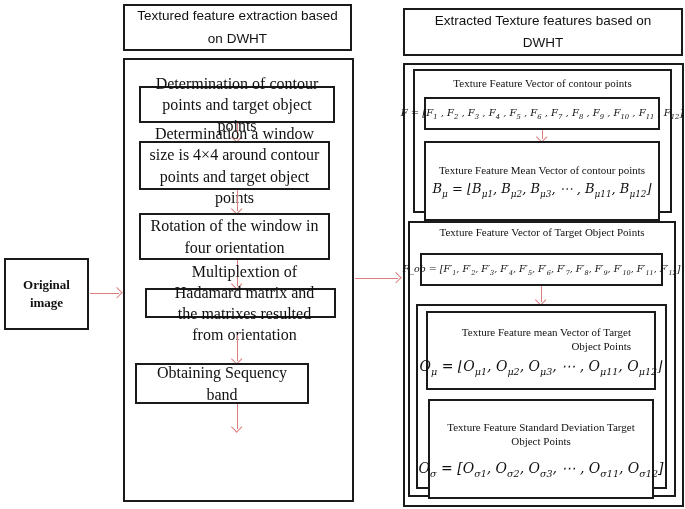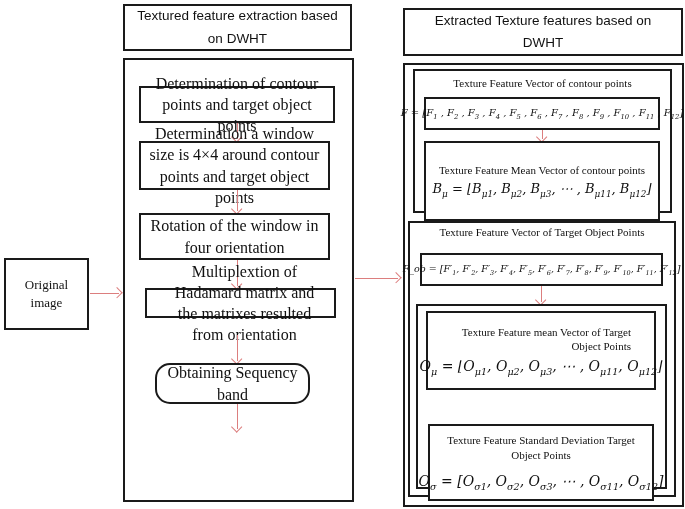--- a/index.html
+++ b/index.html
@@ -52,21 +52,21 @@
     transform:translateY(-54%) rotate(45deg);
   }
   i{font-style:normal;}
 </style>
 </head>
 <body>
 
 <div id="canvas">
 
   <div class="box" style="left:4px;top:258px;width:85px;height:72px;font-size:13px;line-height:1.4;">
-    <span style="max-width:62px;">Original image</span>
+    <span style="max-width:62px;font-weight:bold;">Original image</span>
   </div>
 
   <div class="harrow" style="left:90px;top:287px;width:31px;">
       <i class="shaft"></i>
       <i class="head"></i>
     </div>
 
   <div class="box title-box" style="left:123px;top:4px;width:229px;height:47px;">
     <span>Textured feature extraction based on  DWHT</span>
   </div>
@@ -98,21 +98,21 @@
     </div>
 
   <div class="box step" style="left:145px;top:288px;width:191px;height:30px;padding-left:16px;">
     <span>Multiplextion of Hadamard matrix and the matrixes resulted from orientation</span>
   </div>
   <div class="varrow" style="left:231px;top:335px;height:28px;">
       <i class="shaft"></i>
       <i class="head"></i>
     </div>
 
-  <div class="box step" style="left:155px;top:363px;width:155px;height:41px;border-radius:15px;">
+  <div class="box step" style="left:135px;top:363px;width:174px;height:41px;">
     <span>Obtaining Sequency band</span>
   </div>
   <div class="varrow" style="left:231px;top:404px;height:27px;">
       <i class="shaft"></i>
       <i class="head"></i>
     </div>
 
 
   <div class="harrow" style="left:355px;top:272px;width:45px;">
       <i class="shaft"></i>
@@ -148,20 +148,20 @@
     <div class="varrow" style="left:125px;top:63px;height:18px;">
         <i class="shaft"></i>
         <i class="head"></i>
       </div>
 
     <div class="group" style="left:6px;top:81px;width:251px;height:185px;border-width:2.5px;">
       <div class="fbox" style="left:8px;top:5px;width:230px;height:79px;border-width:2.5px;">
         <span class="hdr" style="position:static;max-width:180px;text-align:right;">Texture Feature mean Vector of Target Object Points</span>
         <span class="formula f-lg" style="margin-top:4px;">O<sub>μ</sub> = ⌊O<sub>μ1</sub>, O<sub>μ2</sub>, O<sub>μ3</sub>, ⋯ , O<sub>μ11</sub>, O<sub>μ12</sub>⌋</span>
       </div>
-      <div class="fbox" style="left:10px;top:93px;width:226px;height:77px;border-width:2.5px;margin-top:25px;">
+      <div class="fbox" style="left:10px;top:93px;width:226px;height:100px;border-width:2.5px;">
         <span class="hdr" style="position:static;max-width:200px;">Texture Feature Standard Deviation Target Object Points</span>
         <span class="formula f-lg" style="margin-top:11px;">O<sub>σ</sub> = [O<sub>σ1</sub>, O<sub>σ2</sub>, O<sub>σ3</sub>, ⋯ , O<sub>σ11</sub>, O<sub>σ12</sub>]</span>
       </div>
     </div>
   </div>
 
 </div>
 
 </body></html>

